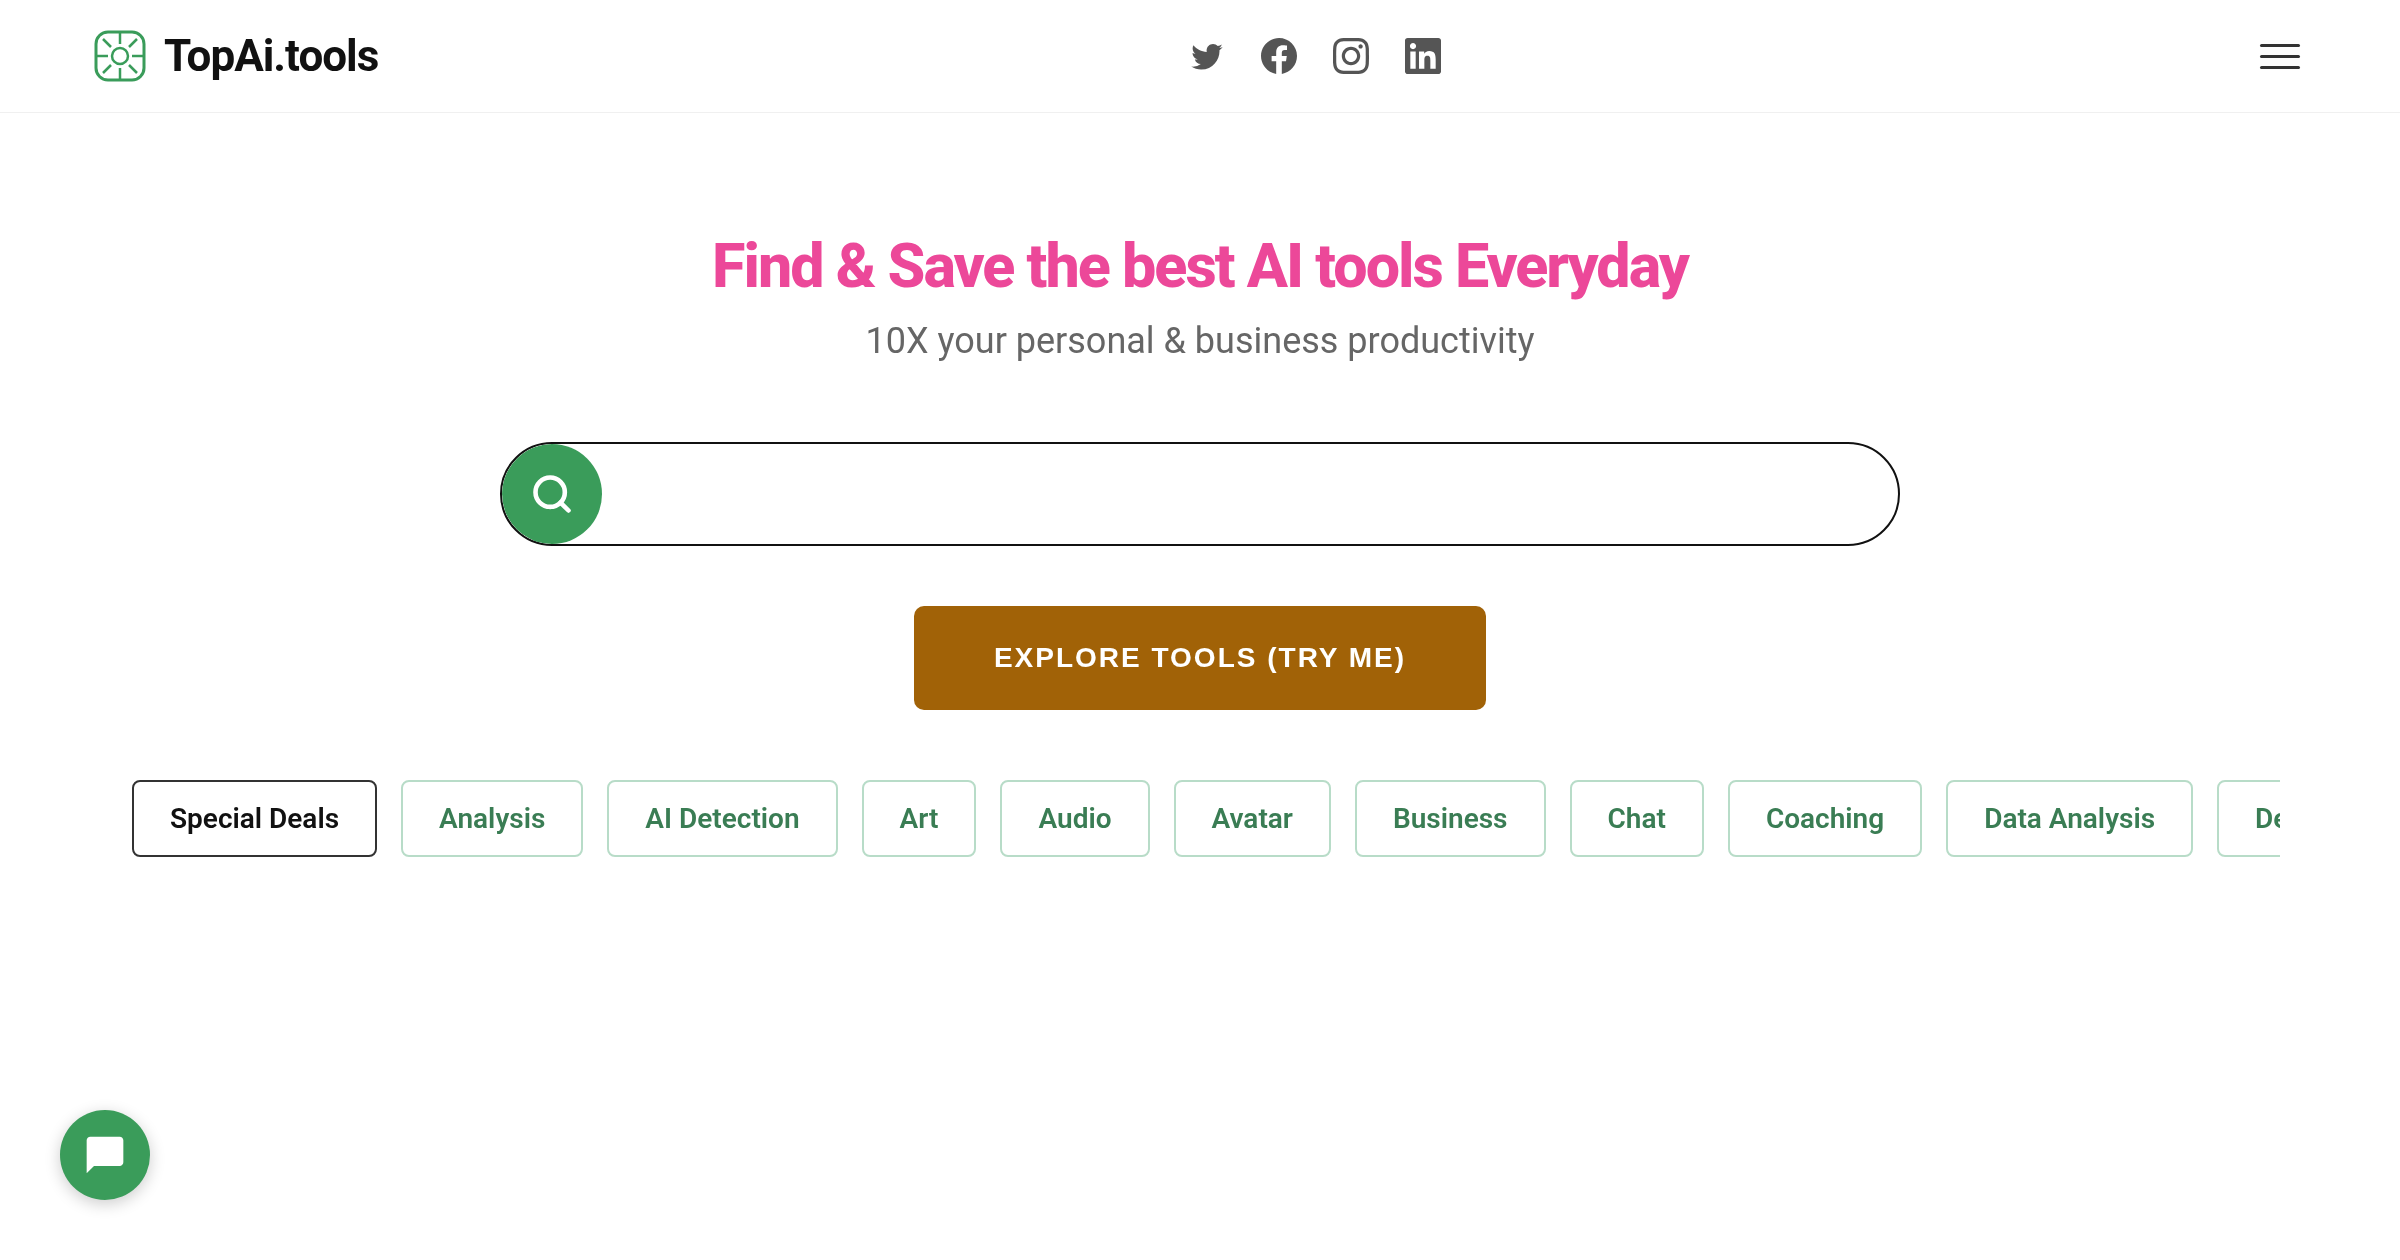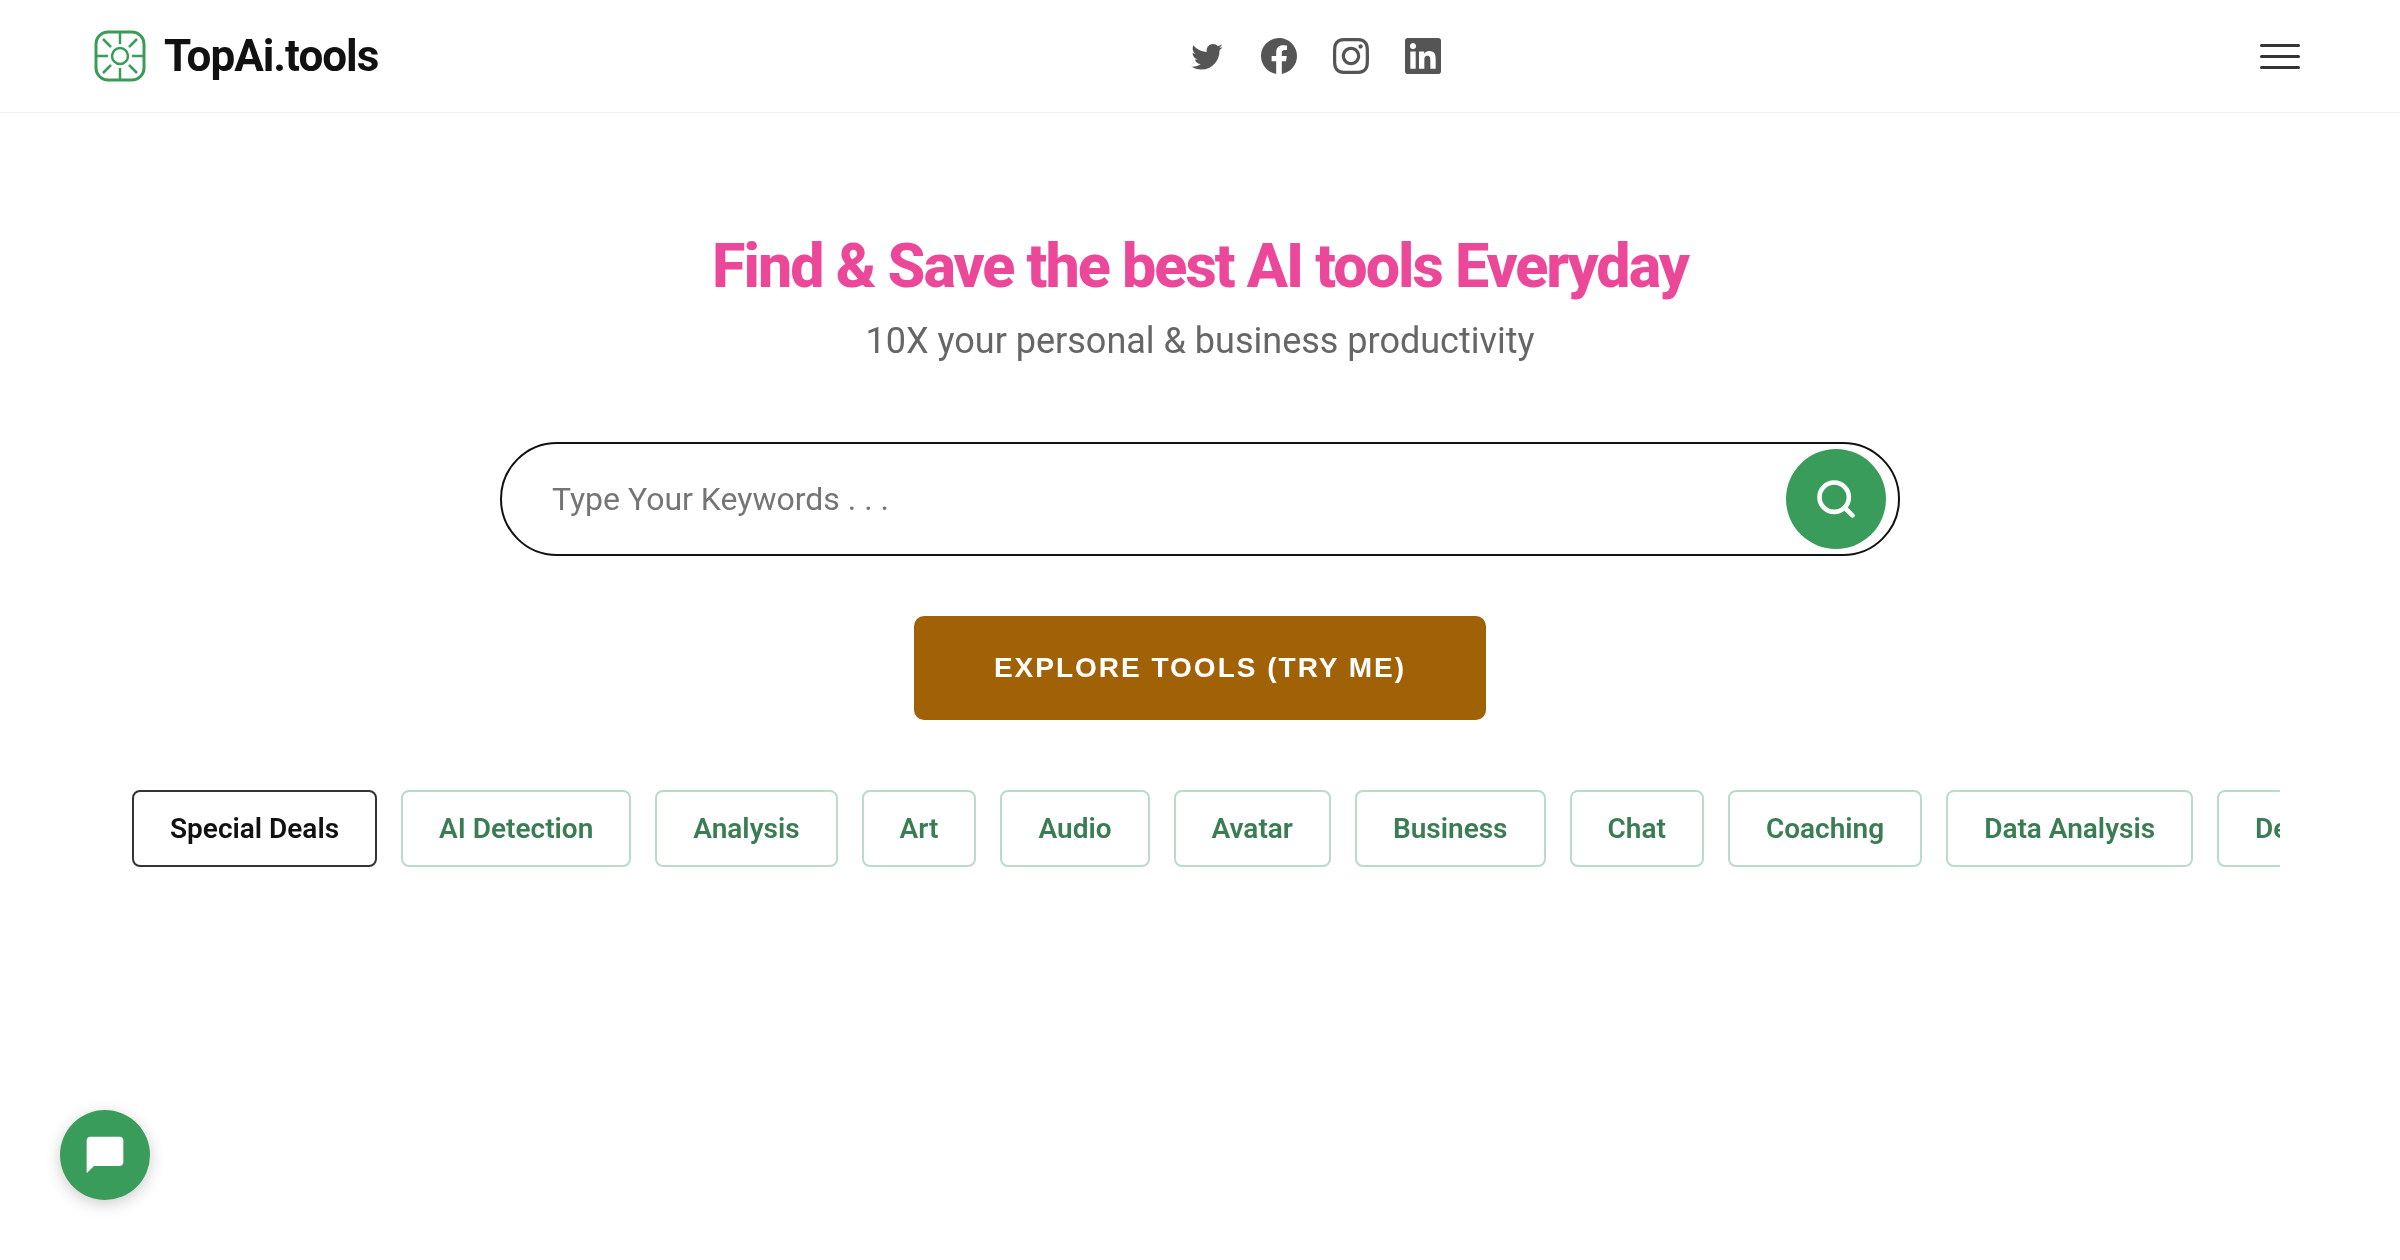--- a/index.html
+++ b/index.html
@@ -284,37 +284,36 @@
     <div class="hamburger-line"></div>
   </div>
 </header>
 
 <main class="hero">
   <h1 class="hero-title">Find &amp; Save the best AI tools Everyday</h1>
   <p class="hero-subtitle">10X your personal &amp; business productivity</p>
 
   <div class="search-container">
     <div class="search-bar">
-      <input type="text" class="search-input" placeholder="Type Your Keywords . . ." style="">
       <button class="search-button">
         <svg viewBox="0 0 24 24" fill="none" stroke="white" stroke-width="2.5" stroke-linecap="round" stroke-linejoin="round">
           <circle cx="11" cy="11" r="8"></circle>
           <line x1="21" y1="21" x2="16.65" y2="16.65"></line>
         </svg>
       </button>
     </div>
   </div>
 
   <button class="explore-button">EXPLORE TOOLS (TRY ME)</button>
 
   <div class="categories-container">
     <div class="categories-scroll" id="categories-list">
     <span class="category-tag active">Special Deals</span>
+        <span class="category-tag normal">Analysis</span>
         <span class="category-tag normal">AI Detection</span>
-        <span class="category-tag normal">Analysis</span>
         <span class="category-tag normal">Art</span>
         <span class="category-tag normal">Audio</span>
         <span class="category-tag normal">Avatar</span>
         <span class="category-tag normal">Business</span>
         <span class="category-tag normal">Chat</span>
         <span class="category-tag normal">Coaching</span>
         <span class="category-tag normal">Data Analysis</span>
         <span class="category-tag normal">Design</span>
       </div>
   </div>

